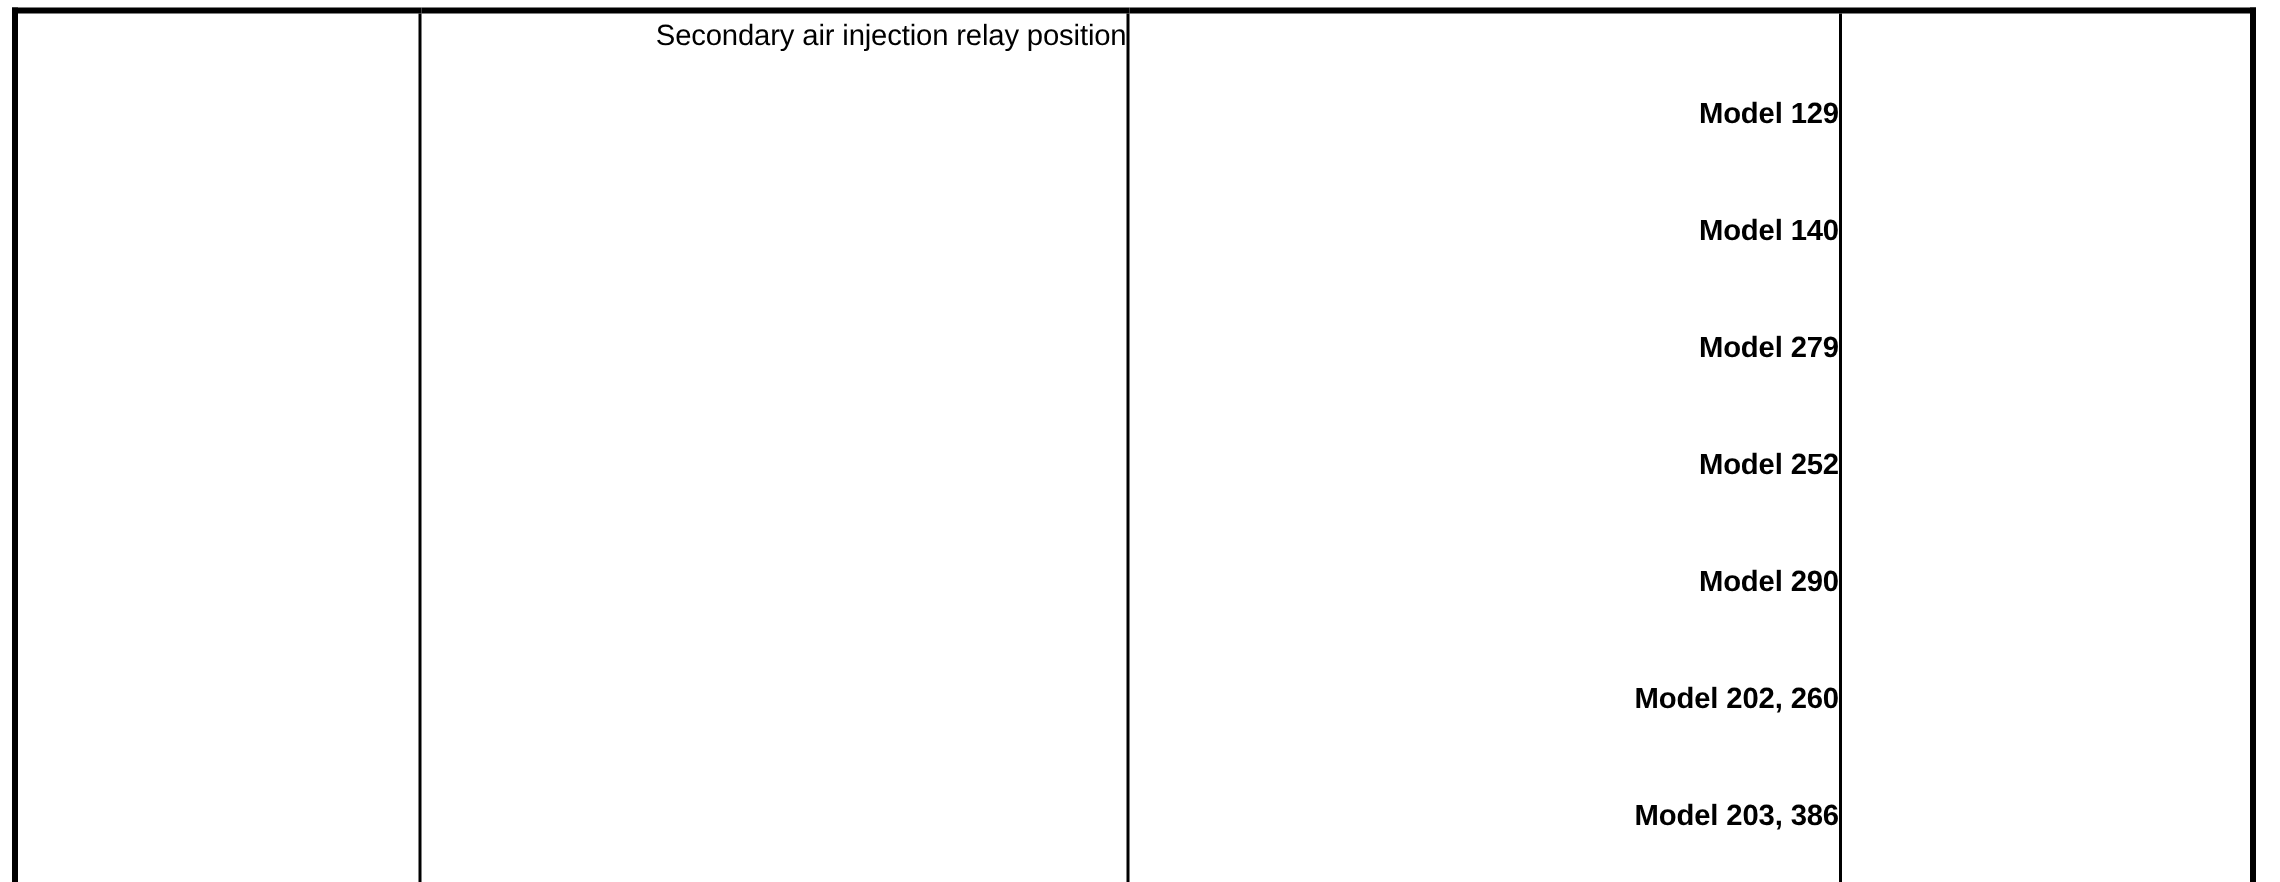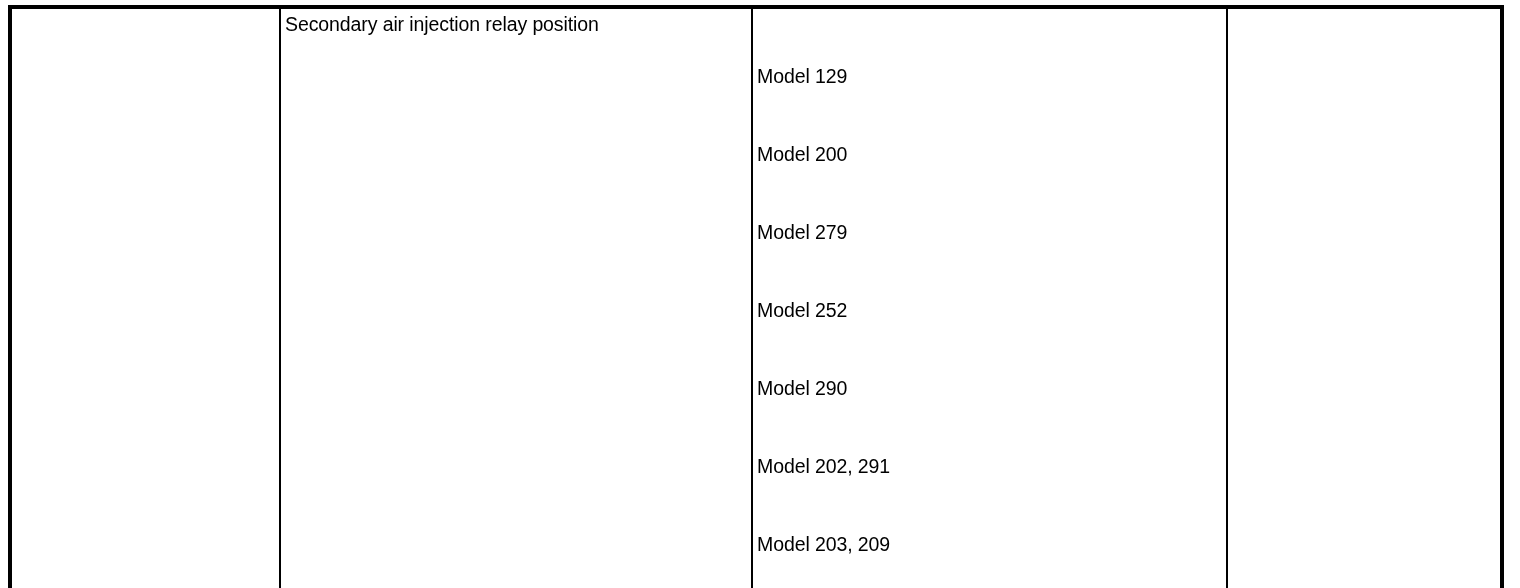--- a/index.html
+++ b/index.html
@@ -54,29 +54,31 @@
 
   
   .cell-body {
     position: relative;
     padding: 2px 0 4px 4px;
     font-size: 19.5px;
     line-height: 26px;
     letter-spacing: -0.1px;
     white-space: pre;
     overflow: visible;
+    text-align: right;
   }
 
   .cell-empty {
     min-height: 20px;
   }
 
   .line {
     display: block;
     white-space: pre;
+    font-weight: bold;
   }
 
   
   .row-position  .cell-body { min-height: 275px; }
 </style>
 </head>
 <body>
 
 <div class="sheet">
 
@@ -86,26 +88,26 @@
         <tr class="row-position">
       <td class="col-a">
         <div class="cell-body cell-empty"></div>
       </td>
       <td class="col-b">
         <div class="cell-body">Secondary air injection relay position</div>
       </td>
       <td class="col-c">
         <div class="cell-body">
           <span class="line">Model 129</span>
-          <span class="line">Model 200</span>
+          <span class="line">Model 140</span>
           <span class="line">Model 279</span>
           <span class="line">Model 252</span>
           <span class="line">Model 290</span>
-          <span class="line">Model 202, 291</span>
-          <span class="line">Model 203, 209</span>
+          <span class="line">Model 202, 260</span>
+          <span class="line">Model 203, 386</span>
           
           
           
           
         </div>
       </td>
       <td class="col-d">
         <div class="cell-body cell-empty"></div>
       </td>
     </tr>

